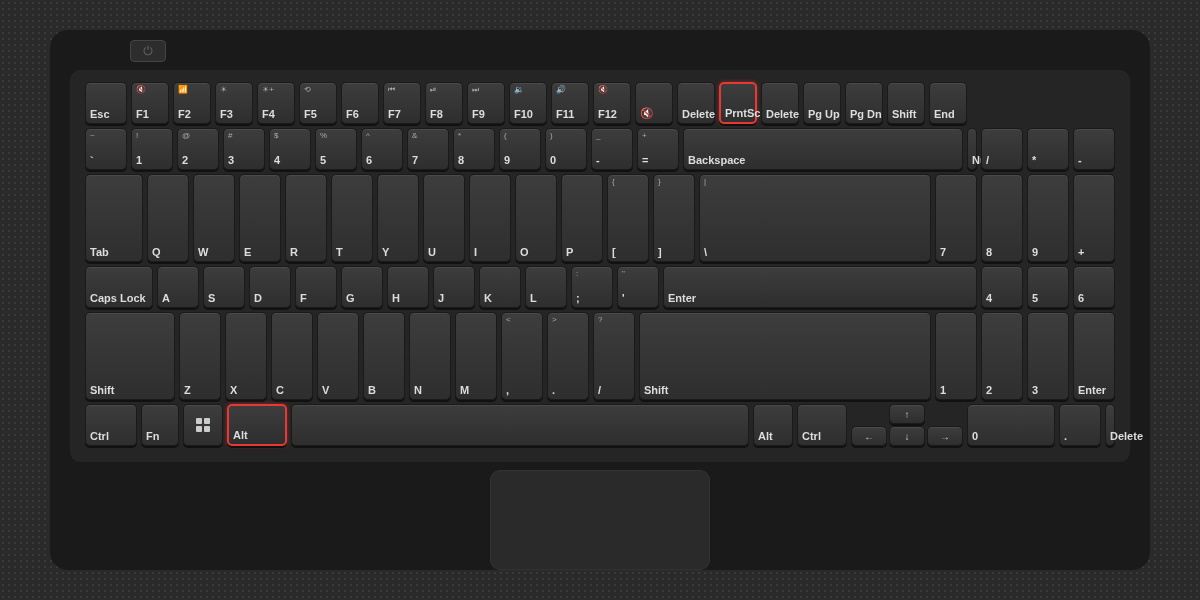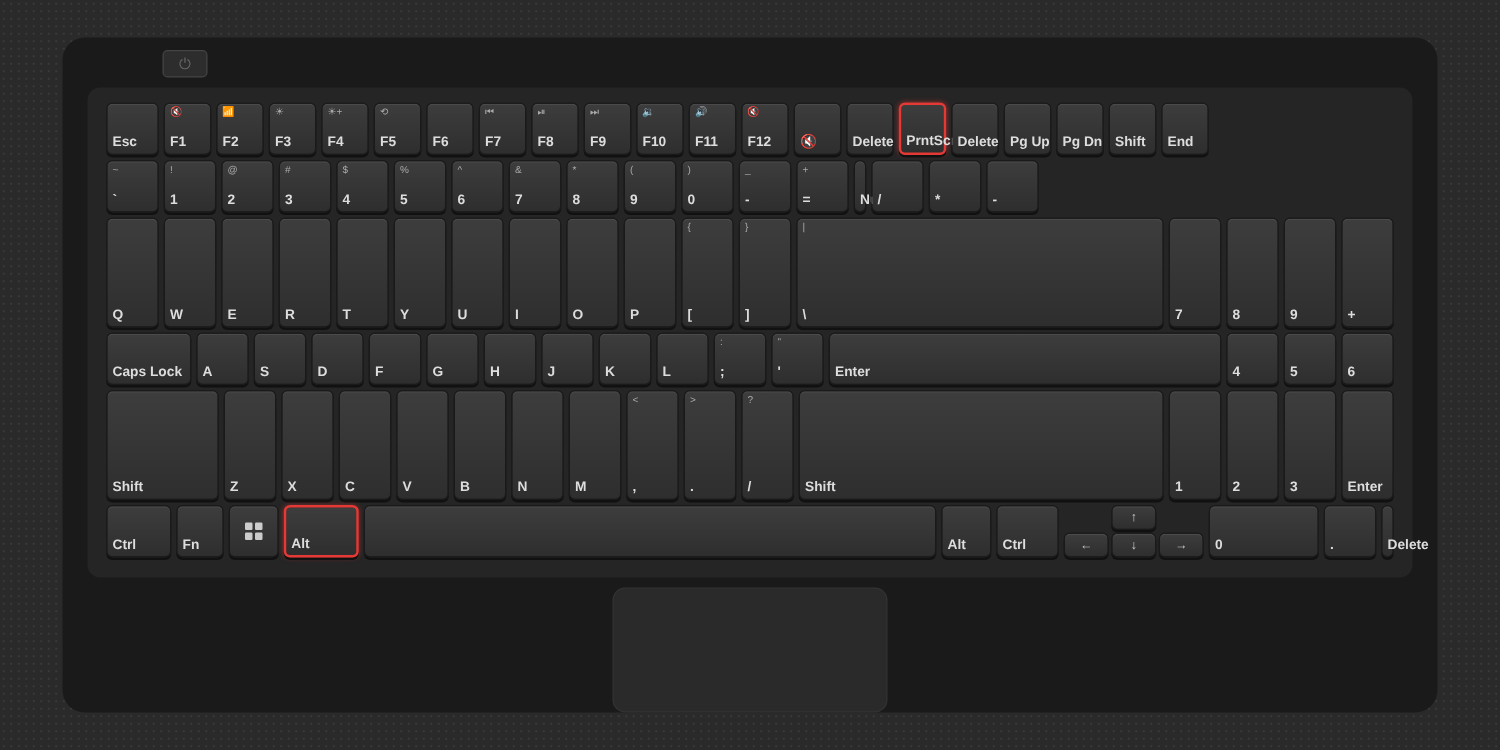--- a/index.html
+++ b/index.html
@@ -318,36 +318,42 @@
           <span class="main-label">0</span>
         </div>
       <div class="key standard">
           <span class="top-label">_</span>
           <span class="main-label">-</span>
         </div>
       <div class="key standard">
           <span class="top-label">+</span>
           <span class="main-label">=</span>
         </div>
+      <div class="key backspace-key flex-key">
+          <span class="main-label">Backspace</span>
+        </div>
 
       <div class="key">
           <span class="main-label">NumLk</span>
         </div>
       <div class="key standard">
           <span class="main-label">/</span>
         </div>
       <div class="key standard">
           <span class="main-label">*</span>
         </div>
       <div class="key standard">
           <span class="main-label">-</span>
         </div>
     </div>
 
     <div class="key-row">
+      <div class="key tab-key">
+          <span class="main-label">Tab</span>
+        </div>
       <div class="key standard">
           <span class="main-label">Q</span>
         </div>
       <div class="key standard">
           <span class="main-label">W</span>
         </div>
       <div class="key standard">
           <span class="main-label">E</span>
         </div>
       <div class="key standard">

